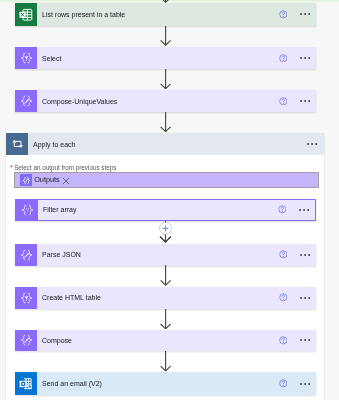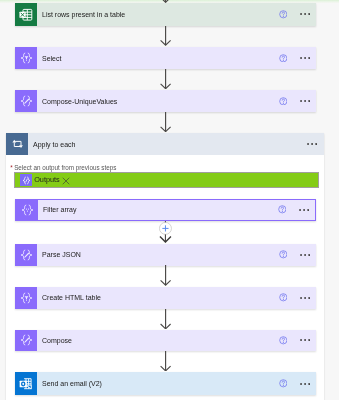--- a/index.html
+++ b/index.html
@@ -32,21 +32,21 @@
              display:flex;align-items:stretch;background:#e3e8f0;}
   .loop-head .iconbox{width:22px;flex:0 0 22px;background:#486a92;display:flex;align-items:center;justify-content:center;}
   .loop-head .body{flex:1;display:flex;align-items:center;position:relative;}
   .loop-head .title{font-size:7px;color:#1b1a19;padding-left:5px;line-height:1;}
   .loop-head .actions{position:absolute;top:0;bottom:0;display:flex;align-items:center;}
 
   
   .field-label{position:absolute;left:10.3px;top:164.6px;font-size:6.3px;color:#575757;line-height:1;white-space:nowrap;}
   .field-label .req{color:#a4262c;margin-right:1.4px;}
   .token-input{position:absolute;left:13.5px;top:172px;width:305px;height:16px;
-               background:#84cc16;border:0.8px solid #a19f9d;box-sizing:border-box;
+               background:#c4b5fd;border:0.8px solid #a19f9d;box-sizing:border-box;
                display:flex;align-items:center;}
   .token{display:flex;align-items:center;margin-left:5.7px;}
   .token .tchip{width:11.8px;height:11.5px;background:#7c6cf6;display:flex;align-items:center;justify-content:center;}
   .token .tlabel{font-size:7.3px;color:#201f1e;margin-left:2.2px;line-height:1;}
   .token .tx{margin-left:2.6px;display:block;}
 </style>
 </head>
 <body>
 
 <div class="canvas">

